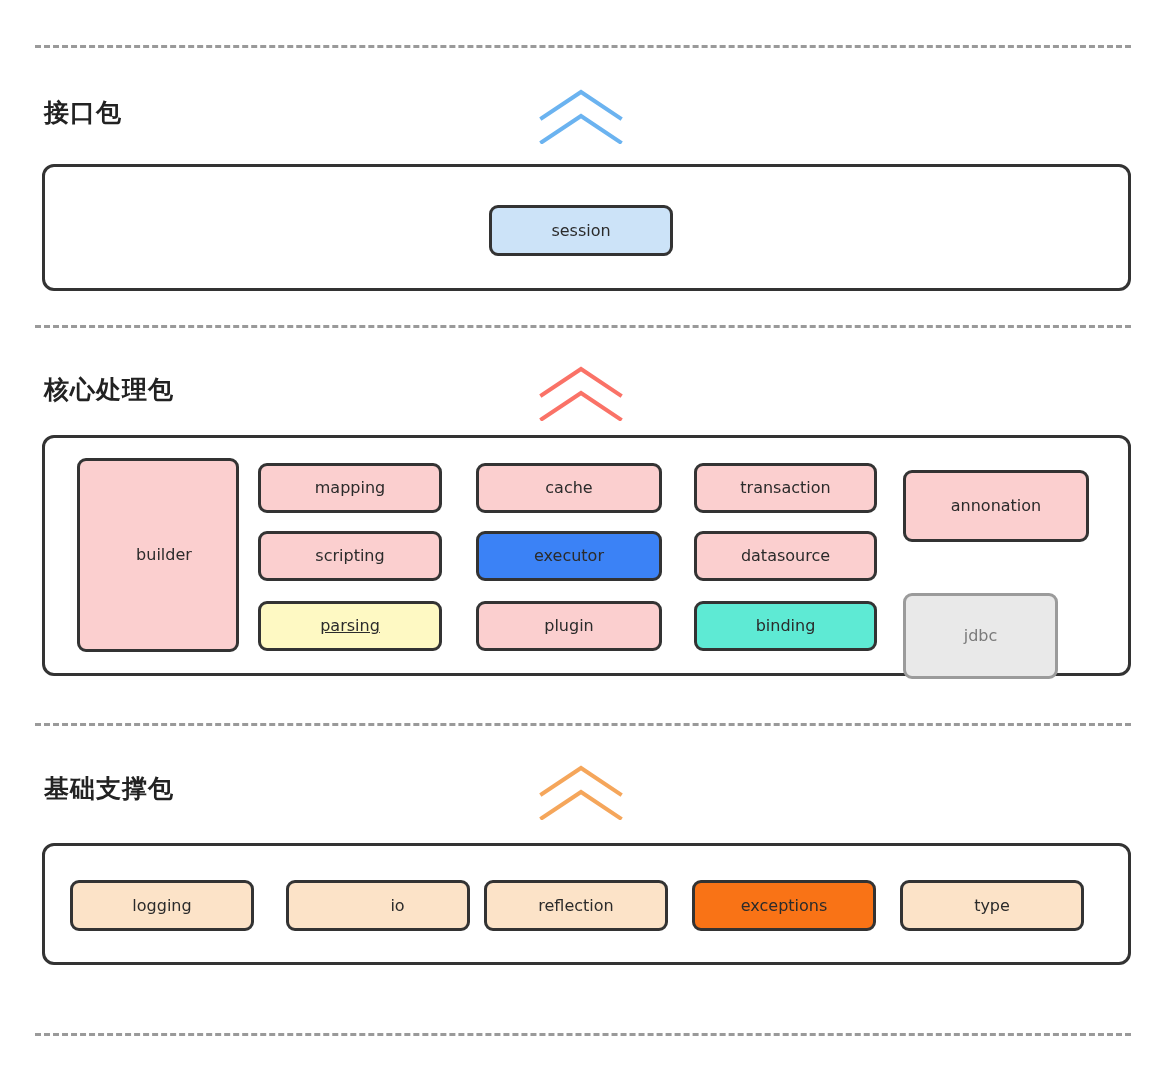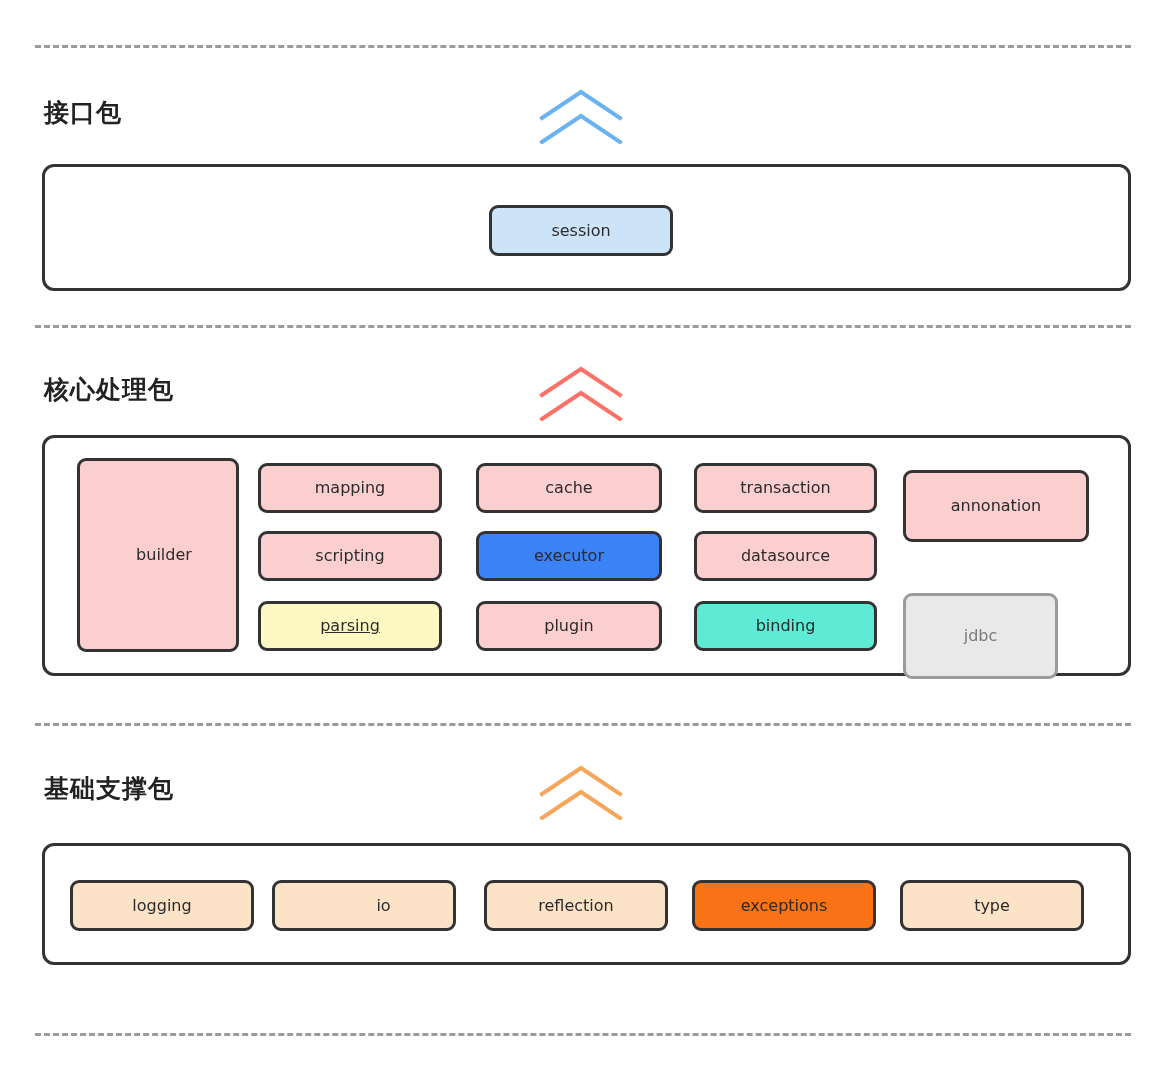--- a/index.html
+++ b/index.html
@@ -129,21 +129,21 @@
     margin-top: 28px;
   }
 
   
   .base-chip {
     top: 880px;
     height: 51px;
     width: 184px;
   }
   .b0 { left: 70px; }
-  .b1 { left: 272px; padding-left: 39px; }
+  .b1 { left: 286px; padding-left: 39px; }
   .b2 { left: 484px; }
   .b3 { left: 692px; }
   .b4 { left: 900px; }
 </style>
 </head>
 <body>
 
 <div id="diagram">
 
   <div class="divider d0"></div>

